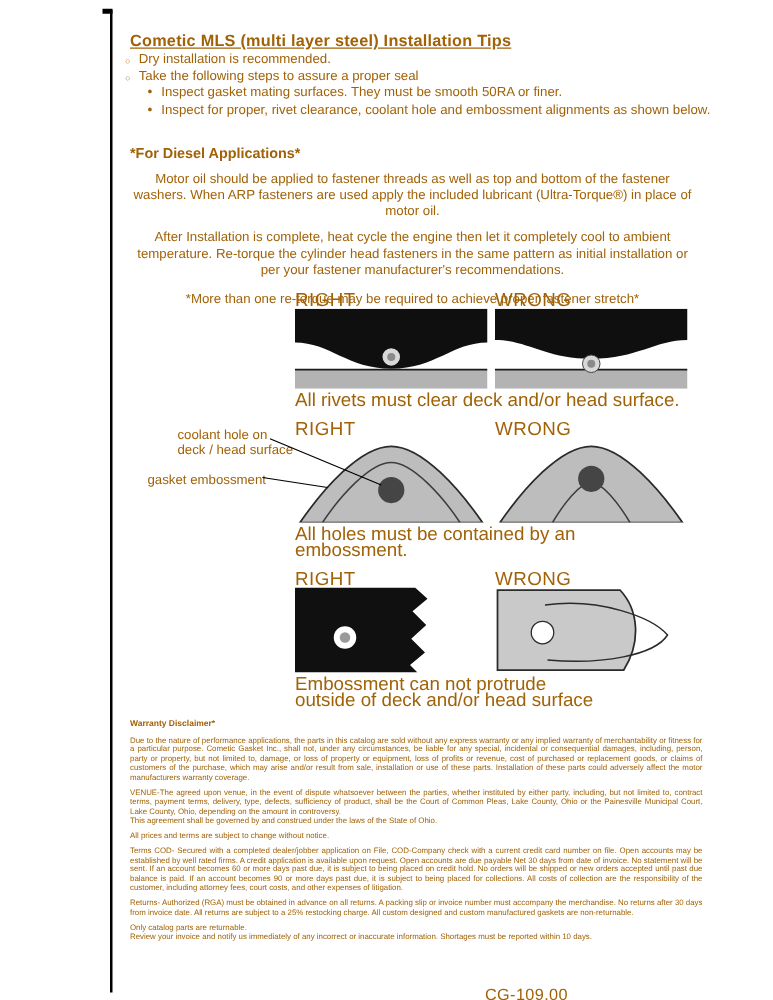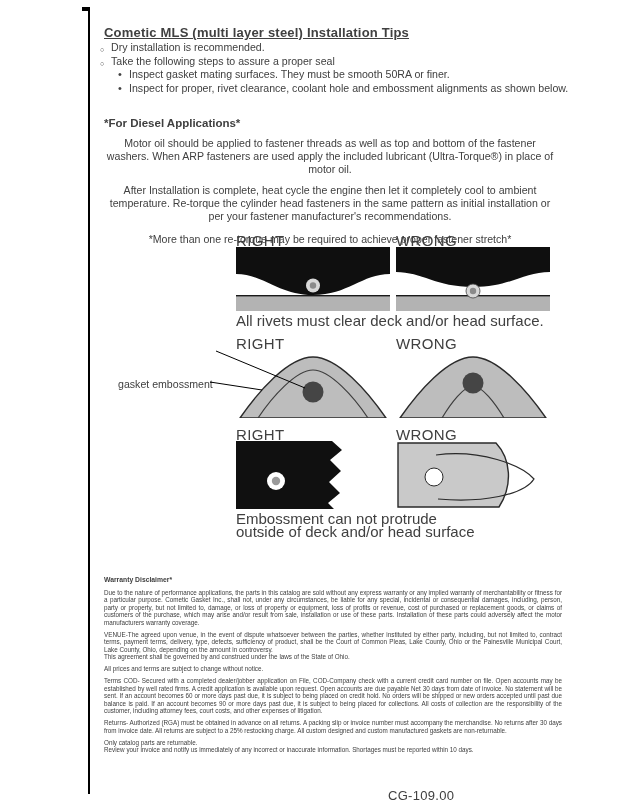--- a/index.html
+++ b/index.html
@@ -2,21 +2,21 @@
 <html><head>
 <meta charset="utf-8">
 <style>
   html, body { margin: 0; padding: 0; background: #ffffff; }
   .page {
     position: relative;
     width: 618px;
     height: 800px;
     background: #ffffff;
     font-family: "Liberation Sans", sans-serif;
-    color: #404040;
+    color: #a16207;
     overflow: hidden;
   }
   .margin-rule {
     position: absolute;
     left: 88px; top: 8px;
     width: 1.5px; height: 786px;
     background: #000;
   }
   .corner-tick {
     position: absolute;
@@ -123,20 +123,21 @@
           <path d="M4,68 C22,42 52,7 77,7 C102,7 132,42 150,68 Z" fill="#bdbdbd" stroke="#2a2a2a" stroke-width="1.4"></path>
           <path d="M22,68 C36,47 60,20 77,20 C94,20 118,47 132,68" fill="none" stroke="#3d3d3d" stroke-width="1.2"></path>
           <circle cx="77" cy="42" r="10.5" fill="#454545"></circle>
         </svg>
         <svg width="154" height="68" viewBox="0 0 154 68">
           <path d="M4,68 C22,42 52,7 77,7 C102,7 132,42 150,68 Z" fill="#bdbdbd" stroke="#2a2a2a" stroke-width="1.4"></path>
           <path d="M46,68 C55,53 68,36 77,36 C86,36 99,53 108,68" fill="none" stroke="#3d3d3d" stroke-width="1.2"></path>
           <circle cx="77" cy="33" r="10.5" fill="#454545"></circle>
         </svg>
       </div>
+      <div class="fig-caption">All holes must be contained by an embossment.</div>
     </div>
 
     <div class="fig-block">
       <div class="fig-headers">
         <div class="fh">RIGHT</div>
         <div class="fh">WRONG</div>
       </div>
       <div class="fig-images">
         <svg width="154" height="68" viewBox="0 0 154 68">
           <path d="M0,0 H96 L106,9 L94,19 L105,30 L93,41 L104,52 L92,62 L98,68 H0 Z" fill="#101010"></path>
@@ -145,20 +146,21 @@
         </svg>
         <svg width="154" height="68" viewBox="0 0 154 68">
           <path d="M2,2 H100 C115,18 117,44 103,66 H2 Z" fill="#c9c9c9" stroke="#2a2a2a" stroke-width="1.4"></path>
           <path d="M40,14 C84,8 126,24 138,38 C128,54 86,62 42,58" fill="none" stroke="#2a2a2a" stroke-width="1.2"></path>
           <circle cx="38" cy="36" r="9" fill="#ffffff" stroke="#2a2a2a" stroke-width="1"></circle>
         </svg>
       </div>
       <div class="fig-caption wrap">Embossment can not protrude outside of deck and/or head surface</div>
     </div>
 
+    <div class="fig-label label-coolant">coolant hole on deck / head surface</div>
     <div class="fig-label label-embossment">gasket embossment</div>
     <svg class="leader-overlay" width="618" height="336" viewBox="0 0 618 336">
       <line x1="216" y1="121" x2="305" y2="158" stroke="#000" stroke-width="1"></line>
       <line x1="210" y1="152" x2="262" y2="160" stroke="#000" stroke-width="1"></line>
     </svg>
   </div>
 
   <div class="warranty">
     <h3>Warranty Disclaimer*</h3>
     <p>Due to the nature of performance applications, the parts in this catalog are sold without any express warranty or any implied warranty of merchantability or fitness for a particular purpose.  Cometic Gasket Inc., shall not, under any circumstances, be liable for any special, incidental or consequential damages, including, person, party or property, but not limited to, damage, or loss of property or equipment, loss of profits or revenue, cost of purchased or replacement goods, or claims of customers of the purchase, which may arise and/or result from sale, installation or use of these parts.  Installation of these parts could adversely affect the motor manufacturers warranty coverage.</p>

